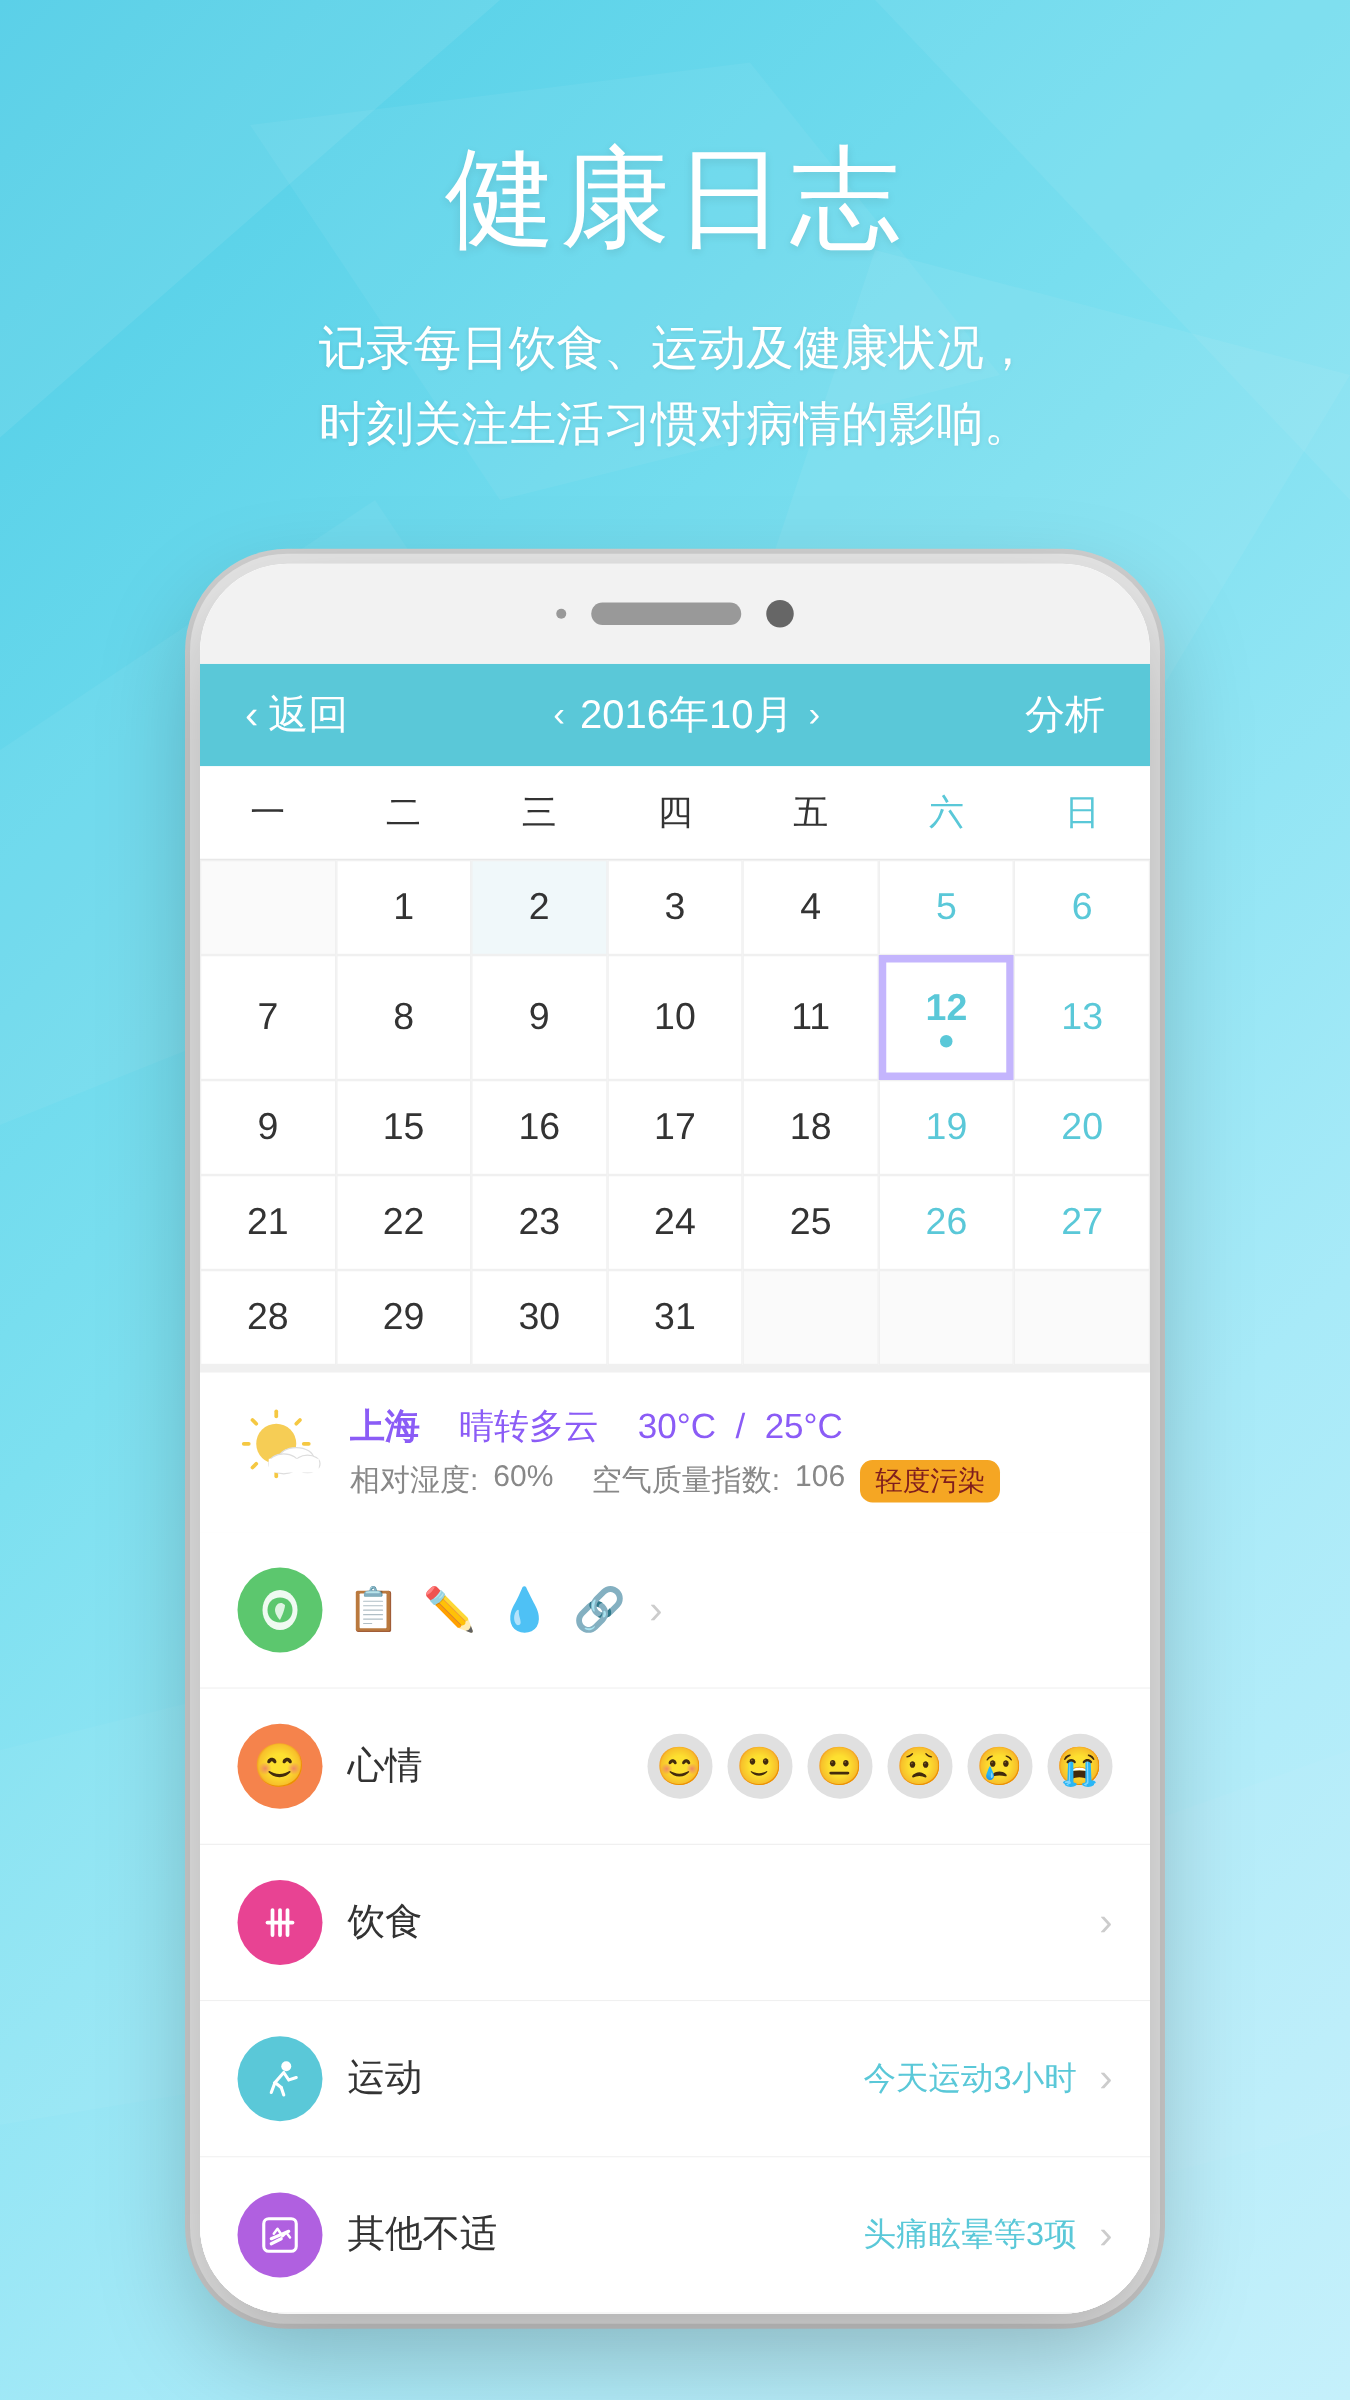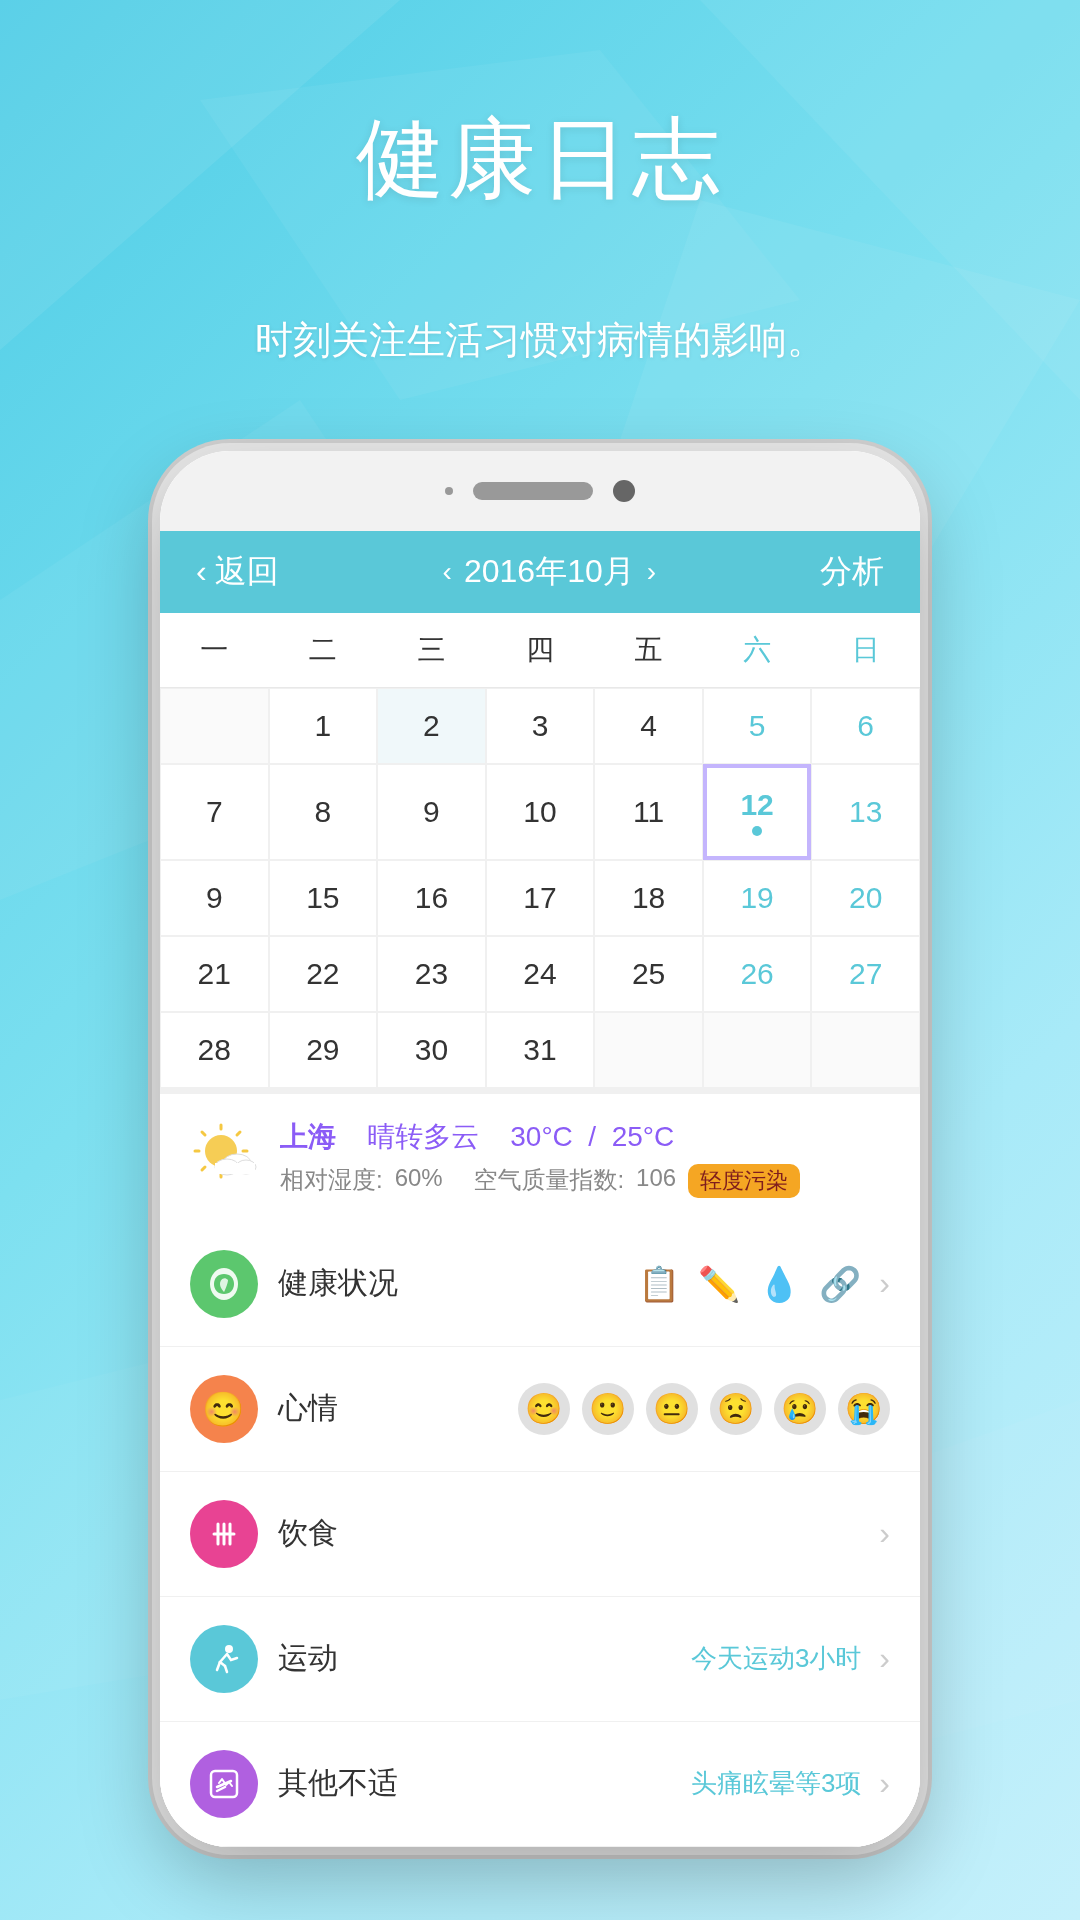--- a/index.html
+++ b/index.html
@@ -151,21 +151,21 @@
       border: 0.5px solid #f0f0f0;
       min-height: 72px;
       display: flex;
       flex-direction: column;
       align-items: center;
       justify-content: center;
       position: relative;
     }
     .cal-cell.empty { background: #fafafa; }
     .cal-cell.today {
-      border: 4px solid #c4b5fd;
+      border: 6px solid #c4b5fd;
       color: #5ac8d8;
       font-weight: 600;
     }
     .cal-cell.saturday { color: #5ac8d8; }
     .cal-cell.sunday { color: #5ac8d8; }
     .cal-cell.shaded { background: #f0f8fa; }
     .today-dot {
       width: 10px;
       height: 10px;
       background: #5ac8d8;
@@ -293,21 +293,21 @@
     <polygon points="0,600 300,400 500,700 0,900" fill="rgba(255,255,255,0.05)"></polygon>
     <polygon points="700,200 1080,300 900,600 600,500" fill="rgba(255,255,255,0.06)"></polygon>
     <polygon points="0,1400 400,1300 600,1600 0,1700" fill="rgba(255,255,255,0.04)"></polygon>
     <polygon points="800,1500 1080,1400 1080,1700 700,1800" fill="rgba(255,255,255,0.04)"></polygon>
   </svg>
 </div>
 
 <div class="header-area">
   <h1 class="header-title">健康日志</h1>
   <p class="header-subtitle">
-    <br>
+    <span>记录每日饮食、运动及健康状况，</span><br>
     <span>时刻关注生活习惯对病情的影响。</span>
   </p>
 </div>
 
 <div class="phone-wrapper">
   <div class="phone-frame">
 
     <div class="phone-top-bar">
       <div class="phone-speaker"></div>
       <div class="phone-speaker-main"></div>
@@ -442,21 +442,20 @@
       <div class="info-rows">
 
         <div class="info-row">
           <div class="row-icon icon-green">
             <svg width="36" height="36" viewBox="0 0 36 36">
                 <ellipse cx="18" cy="18" rx="14" ry="16" fill="white" opacity="0.9"></ellipse>
                 <path d="M18 8 C12 8, 8 12, 8 18 C8 24, 12 28, 18 28 C24 28, 28 24, 28 18 C28 12, 24 8, 18 8Z" fill="#5cc76e"></path>
                 <path d="M14 18 C14 14, 18 10, 22 14 C22 18, 18 26, 18 26 C18 26, 14 22, 14 18Z" fill="white" opacity="0.8"></path>
               </svg>
           </div>
-          <div class="row-label">健康状况</div>
           <div class="row-actions">
             <span class="action-icon teal">📋</span>
             <span class="action-icon teal">✏️</span>
             <span class="action-icon teal">💧</span>
             <span class="action-icon teal">🔗</span>
             <span class="chevron-right-btn">›</span>
           </div>
         </div>
 
         <div class="info-row">

